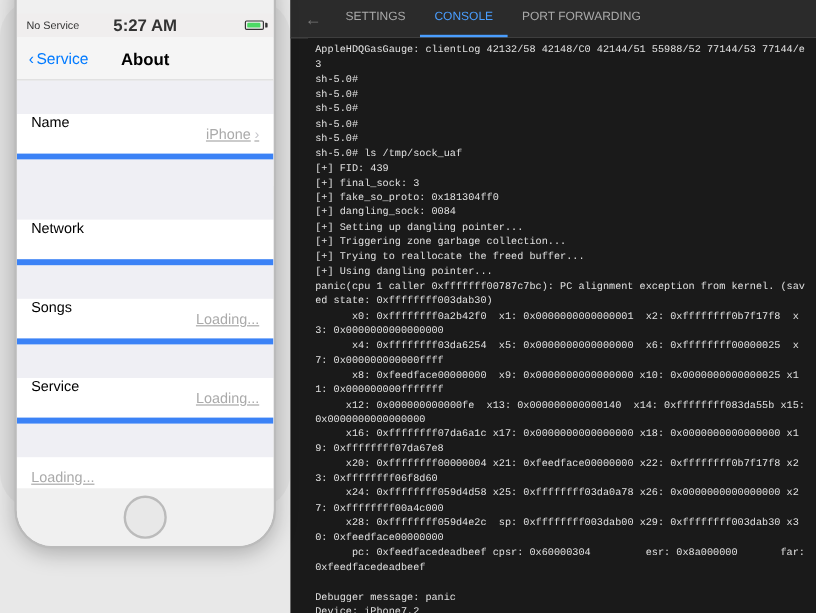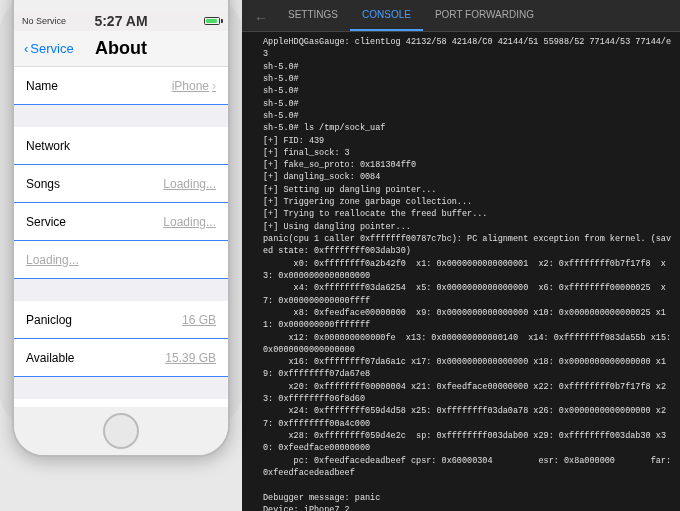--- a/index.html
+++ b/index.html
@@ -111,38 +111,38 @@
       font-size: 13px;
       display: flex;
       align-items: center;
       gap: 2px;
       cursor: pointer;
     }
     .nav-title {
       position: absolute;
       left: 50%;
       transform: translateX(-50%);
-      font-size: 18px;
+      font-size: 14px;
       font-weight: 600;
       color: #000;
     }
     .settings-content {
       flex: 1;
       overflow: hidden;
       background: #efeff4;
     }
     .settings-row {
       display: flex;
-      align-items: center;
       background: #fff;
       padding: 0 12px;
       height: 38px;
-      border-bottom: 1px solid #3b82f6;
+      border-bottom: 5px solid #3b82f6;
       font-size: 12px;
       color: #000;
+      margin-top: 28px;
     }
     .settings-row-label { flex: 1; font-size: 12px; }
     .settings-row-value { color: #aaa; font-size: 12px; display: flex; align-items: center; gap: 3px; text-decoration: underline; }
     .settings-chevron { color: #c7c7cc; font-size: 12px; }
     .section-gap { height: 22px; background: #efeff4; }
     .iphone-bottom {
       height: 48px;
       background: #f0f0f0;
       display: flex;
       align-items: center;

